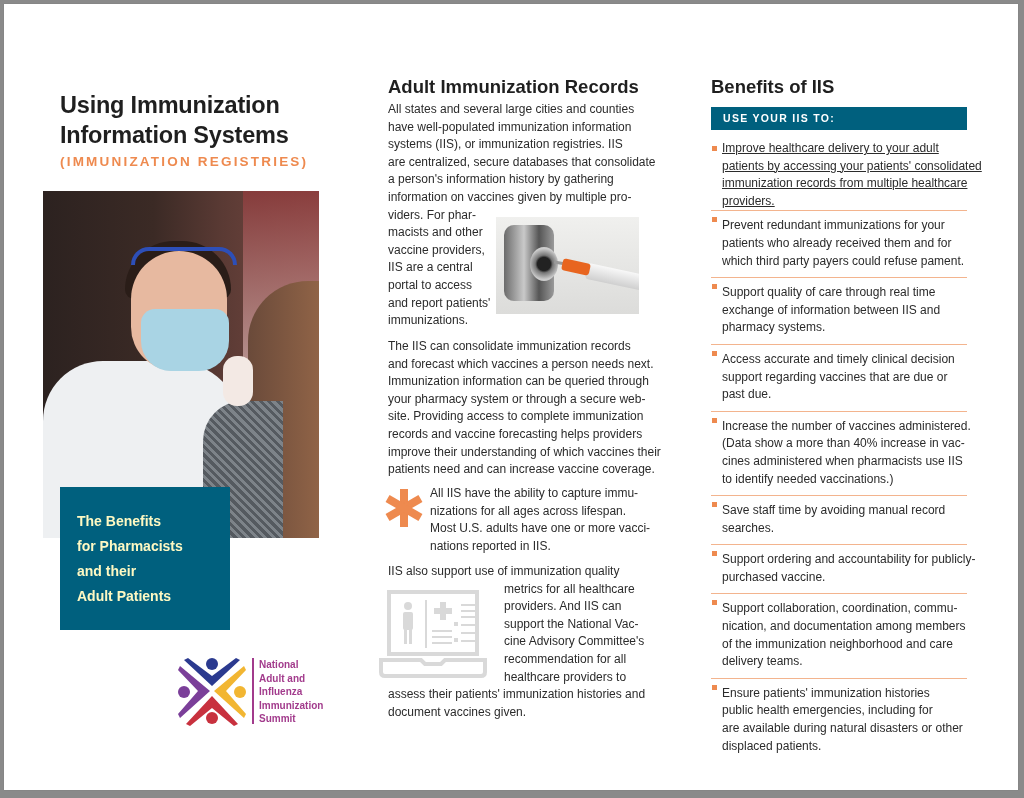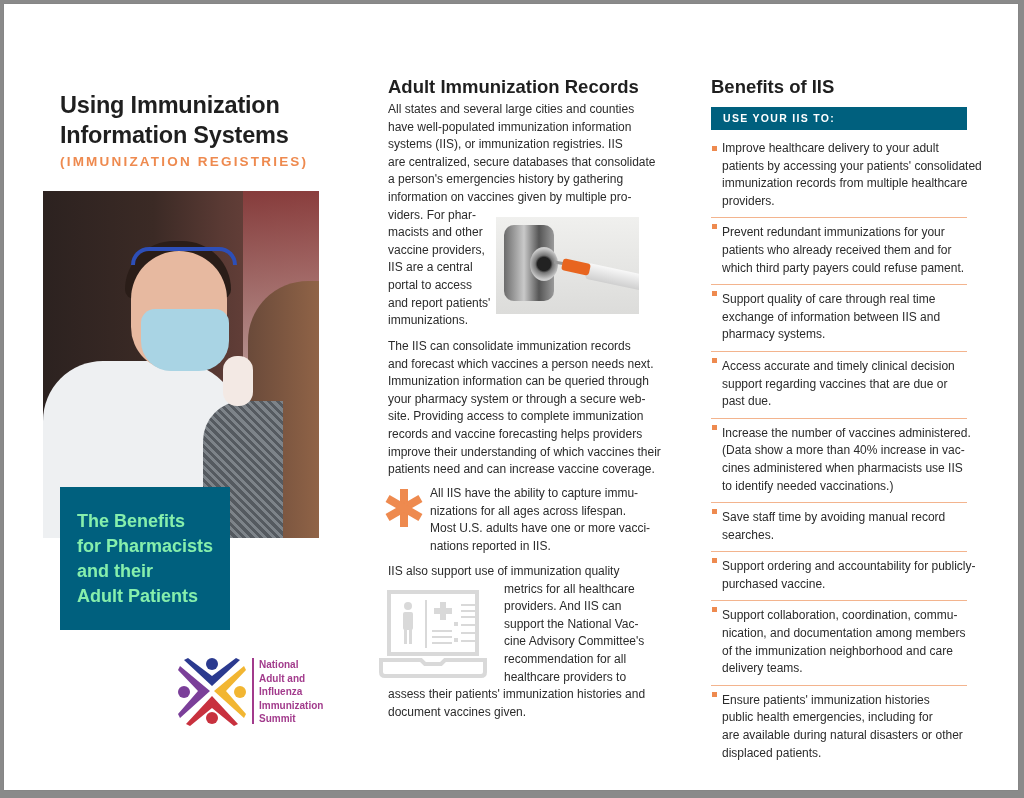--- a/index.html
+++ b/index.html
@@ -37,22 +37,22 @@
   .photo .mask { position:absolute; left: 98px; top: 118px; width: 88px; height: 62px;
     background: #a9d4e4; border-radius: 14px 14px 30px 30px; }
   .photo .patient { position:absolute; left: 205px; top: 90px; width: 90px; height: 270px;
     background: linear-gradient(90deg, #6a4a3a, #9a6a4a); border-radius: 60px 0 0 0; }
   .photo .sweater { position:absolute; left: 160px; top: 210px; width: 80px; height: 140px;
     background: repeating-linear-gradient(45deg, #555a60 0 3px, #7d8389 3px 6px); border-radius: 40px 0 0 0; }
   .photo .hand { position:absolute; left: 180px; top: 165px; width: 30px; height: 50px;
     background: #f3e9e4; border-radius: 14px; }
   .banner {
     position: absolute; left: 56px; top: 483px; width: 170px; height: 143px;
-    background: #00607e; color: #86efac; box-sizing: border-box; padding: 22px 16px 0 17px;
-    font-size: 18px; font-weight: bold; line-height: 25px;
+    background: #00607e; color: #fef9c3; box-sizing: border-box; padding: 22px 16px 0 17px;
+    font-size: 14px; font-weight: bold; line-height: 25px;
   }
   .banner span { display: block; }
   .logo { position: absolute; left: 172px; top: 652px; width: 160px; height: 70px; }
   .logo-divider { position:absolute; left: 76px; top: 2px; width: 2px; height: 66px; background:#a23b8c; }
   .logo-text { position:absolute; left: 83px; top: 2px; font-size: 10px; font-weight: bold; line-height: 13.5px; color: #a23b8c; }
   .logo-text span { display:block; }
 
   
   .h2 { position: absolute; font-size: 18.5px; font-weight: bold; color: #1f1f1f; margin-top: 8px; }
   .mid-title { left: 384px; top: 64px; }
@@ -135,21 +135,21 @@
     </div>
   </div>
 
   <div class="h2 mid-title">Adult Immunization Records</div>
 
   <div class="p1 body">
     <span>All states and several large cities and counties</span>
     <span>have well-populated immunization information</span>
     <span>systems (IIS), or immunization registries. IIS</span>
     <span>are centralized, secure databases that consolidate</span>
-    <span>a person's emergencies history by gathering</span>
+    <span>a person's information history by gathering</span>
     <span>information on vaccines given by multiple pro-</span>
     <span>viders. For phar-</span>
     <span>macists and other</span>
     <span>vaccine providers,</span>
     <span>IIS are a central</span>
     <span>portal to access</span>
     <span>and report patients'</span>
     <span>immunizations.</span>
   </div>
 
@@ -223,21 +223,21 @@
       <rect x="84" y="52" width="14" height="2"></rect>
       <rect x="77" y="34" width="4" height="4"></rect>
       <rect x="77" y="50" width="4" height="4"></rect>
     </g>
   </svg>
 
   <div class="h2 right-title">Benefits of IIS</div>
   <div class="use-bar">USE YOUR IIS TO:</div>
 
   <div class="list body">
-    <div class="li" style="padding-bottom:7px;">
+    <div class="li" style="text-decoration:underline;">
       <span>Improve healthcare delivery to your adult</span>
         <span>patients by accessing your patients' consolidated</span>
         <span>immunization records from multiple healthcare</span>
         <span>providers.</span>
     </div>
     <div class="li" style="padding:6px 0 7px 11px;">
       <span>Prevent redundant immunizations for your</span>
         <span>patients who already received them and for</span>
         <span>which third party payers could refuse pament.</span>
     </div>

